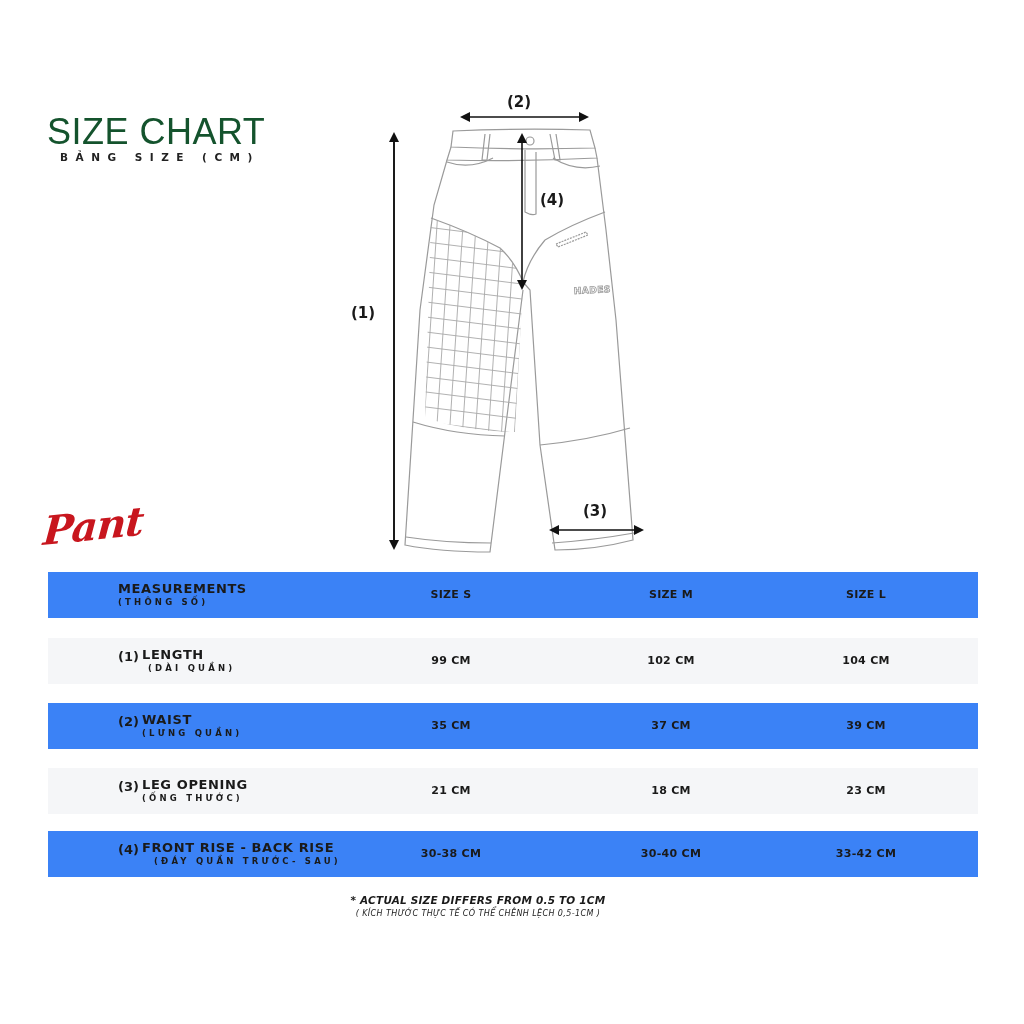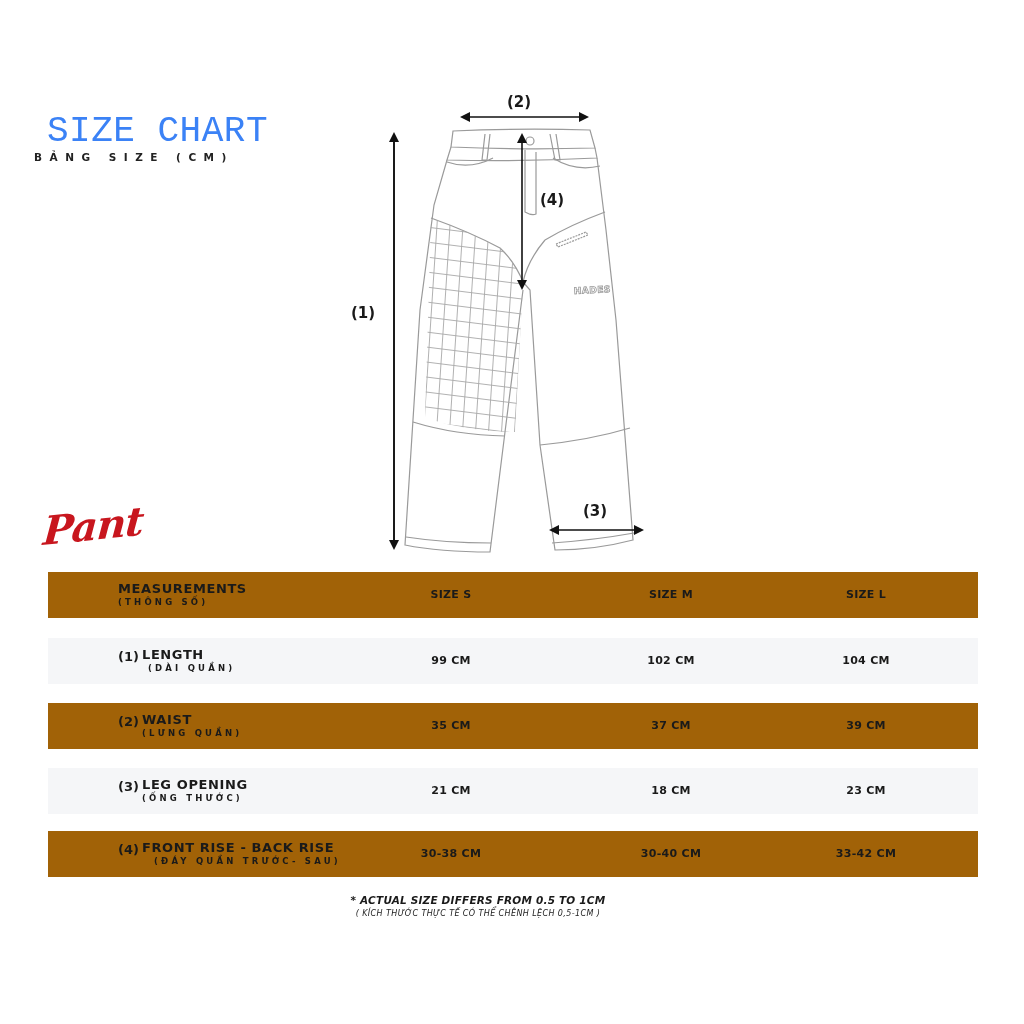--- a/index.html
+++ b/index.html
@@ -1,36 +1,36 @@
 <!DOCTYPE html>
 <html><head>
 <meta charset="utf-8">
 <style>
   html, body { margin: 0; padding: 0; background: #ffffff; }
   body { width: 1024px; height: 1024px; position: relative; overflow: hidden;
          font-family: "DejaVu Sans", sans-serif; color: #1a1a1a; }
 
   .title { position: absolute; left: 47px; top: 110px; font-size: 36px; font-weight: 400;
-           letter-spacing: 0.5px; color: #3b82f6; line-height: 44px; white-space: nowrap;
-           font-family: Liberation Mono, monospace; }
-  .subtitle { position: absolute; left: 34px; top: 151px; font-size: 10.5px; font-weight: 700;
+           letter-spacing: 0.5px; color: #14532d; line-height: 44px; white-space: nowrap;
+           font-family: Liberation Sans, sans-serif; }
+  .subtitle { position: absolute; left: 60px; top: 151px; font-size: 10.5px; font-weight: 700;
               letter-spacing: 7.5px; color: #222; white-space: nowrap;
               font-family: "DejaVu Sans", sans-serif; text-align: center; }
 
   .pant-label { position: absolute; left: 44px; top: 502px; font-size: 40px; color: #c8161e;
                 font-family: "DejaVu Serif", serif; font-style: italic; font-weight: 700;
                 transform: skewX(-10deg) rotate(-6deg); letter-spacing: -1px; }
 
   .illustration { position: absolute; left: 330px; top: 80px; width: 340px; height: 480px; }
 
   .dim-label { position: absolute; font-size: 15px; font-weight: 700; color: #1a1a1a;
                font-family: "DejaVu Sans", sans-serif; white-space: nowrap; }
 
   .row { position: absolute; left: 48px; width: 930px; height: 46px; }
-  .row.dark { background: #a16207; }
+  .row.dark { background: #3b82f6; }
   .row.light { background: #f5f6f8; }
 
   .m-label { position: absolute; left: 70px; top: 9px; }
   .m-num { position: absolute; left: 70px; top: 11px; font-size: 13px; font-weight: 700; color: #1a1a1a;
            white-space: nowrap; }
   .m-name { font-size: 13px; font-weight: 700; color: #1a1a1a; letter-spacing: 0.6px; white-space: nowrap; }
   .m-sub { font-size: 8.5px; font-weight: 700; color: #1a1a1a; letter-spacing: 3.2px; white-space: nowrap; margin-top: 1px; }
 
   .cell { position: absolute; top: 0; height: 46px; line-height: 46px; font-size: 11px; font-weight: 700;
           color: #1a1a1a; text-align: center; white-space: nowrap; letter-spacing: 0.3px; }

